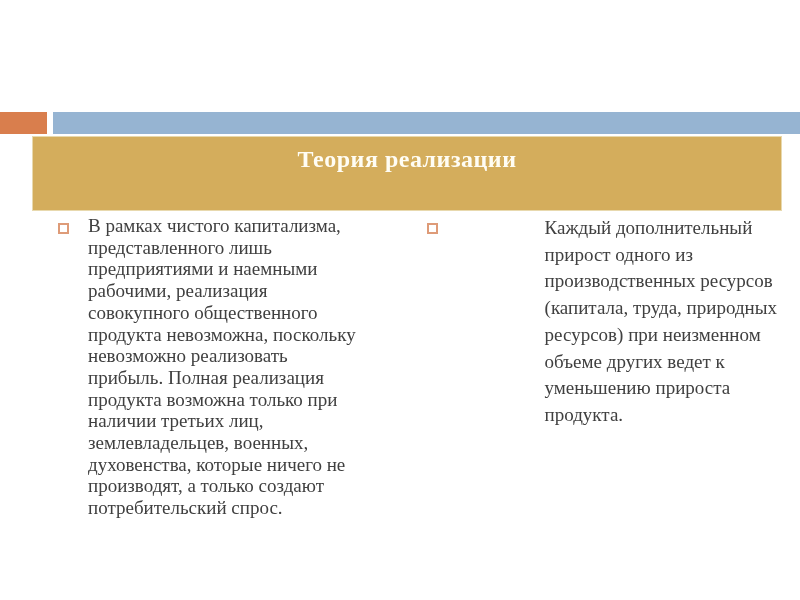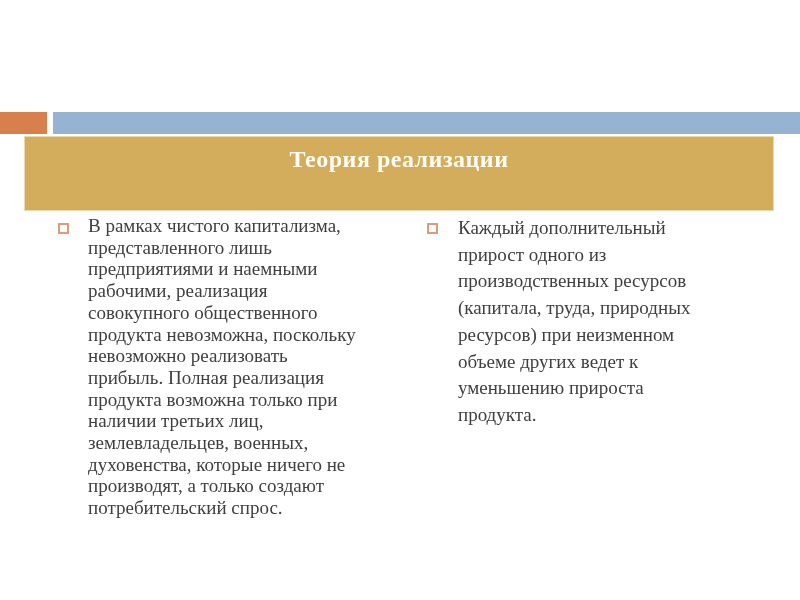--- a/index.html
+++ b/index.html
@@ -28,21 +28,21 @@
     position: absolute;
     left: 53px;
     top: 112px;
     width: 747px;
     height: 22px;
     background: #96B4D2;
   }
   
   .title-band {
     position: absolute;
-    left: 24px;
+    left: 32px;
     top: 136px;
     width: 750px;
     height: 75px;
     background: #D4AD5C;
     box-sizing: border-box;
     border: 1px solid #E8D9AE;
     text-align: center;
   }
   .slide-title {
     margin: 0;
@@ -59,21 +59,21 @@
     top: 215px;
     width: 800px;
   }
   .col {
     position: absolute;
     top: 0;
     display: flex;
     align-items: flex-start;
   }
   .col-left  { left: 58px;  width: 356px; }
-  .col-right { left: 427px; width: 350px; }
+  .col-right { left: 427px; width: 350px; justify-content: space-between; }
   .bullet-marker {
     flex: 0 0 auto;
     width: 7px;
     height: 7px;
     margin-top: 8px;
     border: 2px solid #DE9B78;
     background: transparent;
   }
   .bullet-text {
     margin: 0;

